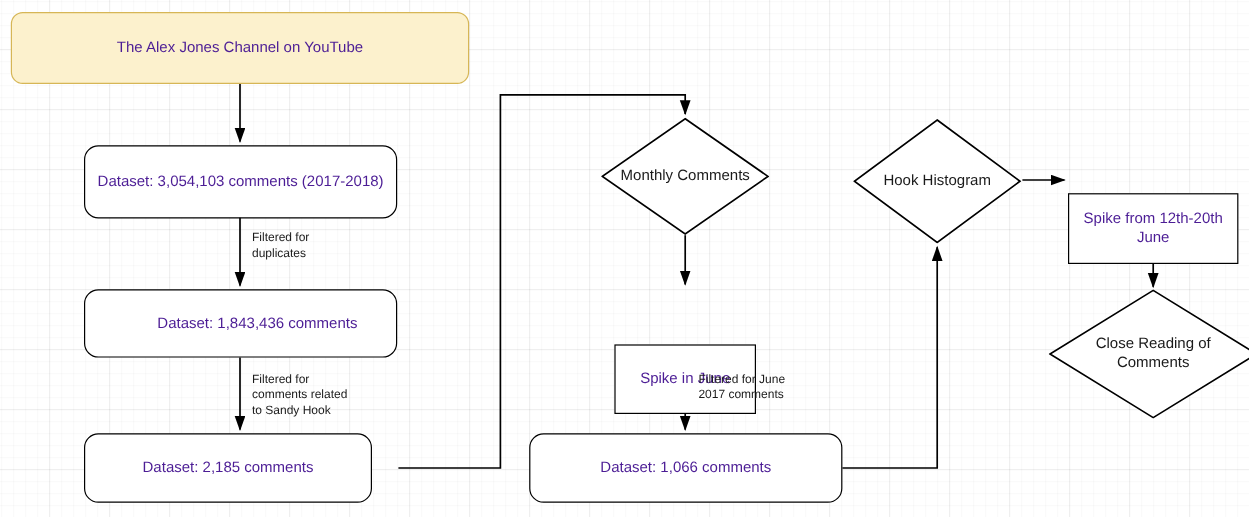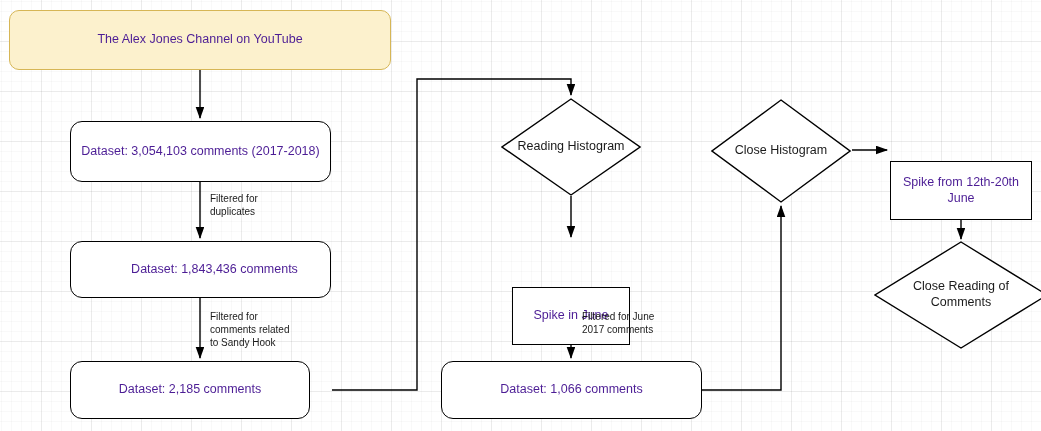--- a/index.html
+++ b/index.html
@@ -142,39 +142,39 @@
 to Sandy Hook</div>
 
   <div class="node rounded" style="left:70px; top:361px; width:240px; height:58px;">
     <span>Dataset: 2,185 comments</span>
   </div>
 
   <div class="diamond-wrap" style="left:501px; top:98px; width:140px; height:98px;">
     <svg width="140" height="98" viewBox="0 0 140 98">
       <polygon points="70,1 139,49 70,97 1,49" fill="#ffffff" stroke="#000000" stroke-width="1.4"></polygon>
     </svg>
-    <div class="diamond-label">Reading Histogram</div>
+    <div class="diamond-label">Monthly Comments</div>
   </div>
 
   <div class="node rect" style="left:512px; top:247px; width:118px; height:58px;">
     <span>Spike in June</span>
   </div>
 
   <div class="edge-label" style="left:582px; top:310px; width:120px;">Filtered for June
 2017 comments</div>
 
   <div class="node rounded" style="left:441px; top:361px; width:261px; height:58px;">
     <span>Dataset: 1,066 comments</span>
   </div>
 
   <div class="diamond-wrap" style="left:711px; top:99px; width:140px; height:104px;">
     <svg width="140" height="104" viewBox="0 0 140 104">
       <polygon points="70,1 139,52 70,103 1,52" fill="#ffffff" stroke="#000000" stroke-width="1.4"></polygon>
     </svg>
-    <div class="diamond-label">Close Histogram</div>
+    <div class="diamond-label">Hook Histogram</div>
   </div>
 
   <div class="node rect" style="left:890px; top:121px; width:142px; height:59px;">
     <span>Spike from 12th-20th June</span>
   </div>
 
   <div class="diamond-wrap" style="left:874px; top:241px; width:174px; height:108px;">
     <svg width="174" height="108" viewBox="0 0 174 108">
       <polygon points="87,1 173,54 87,107 1,54" fill="#ffffff" stroke="#000000" stroke-width="1.4"></polygon>
     </svg>

